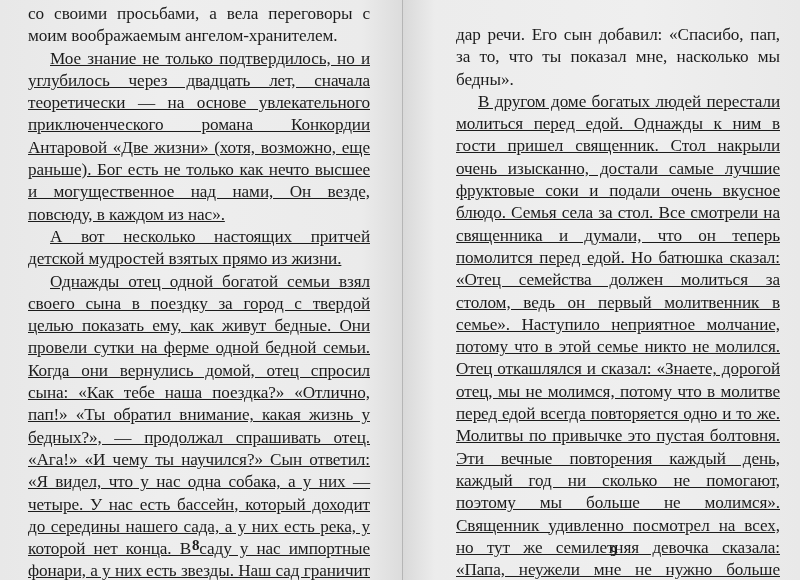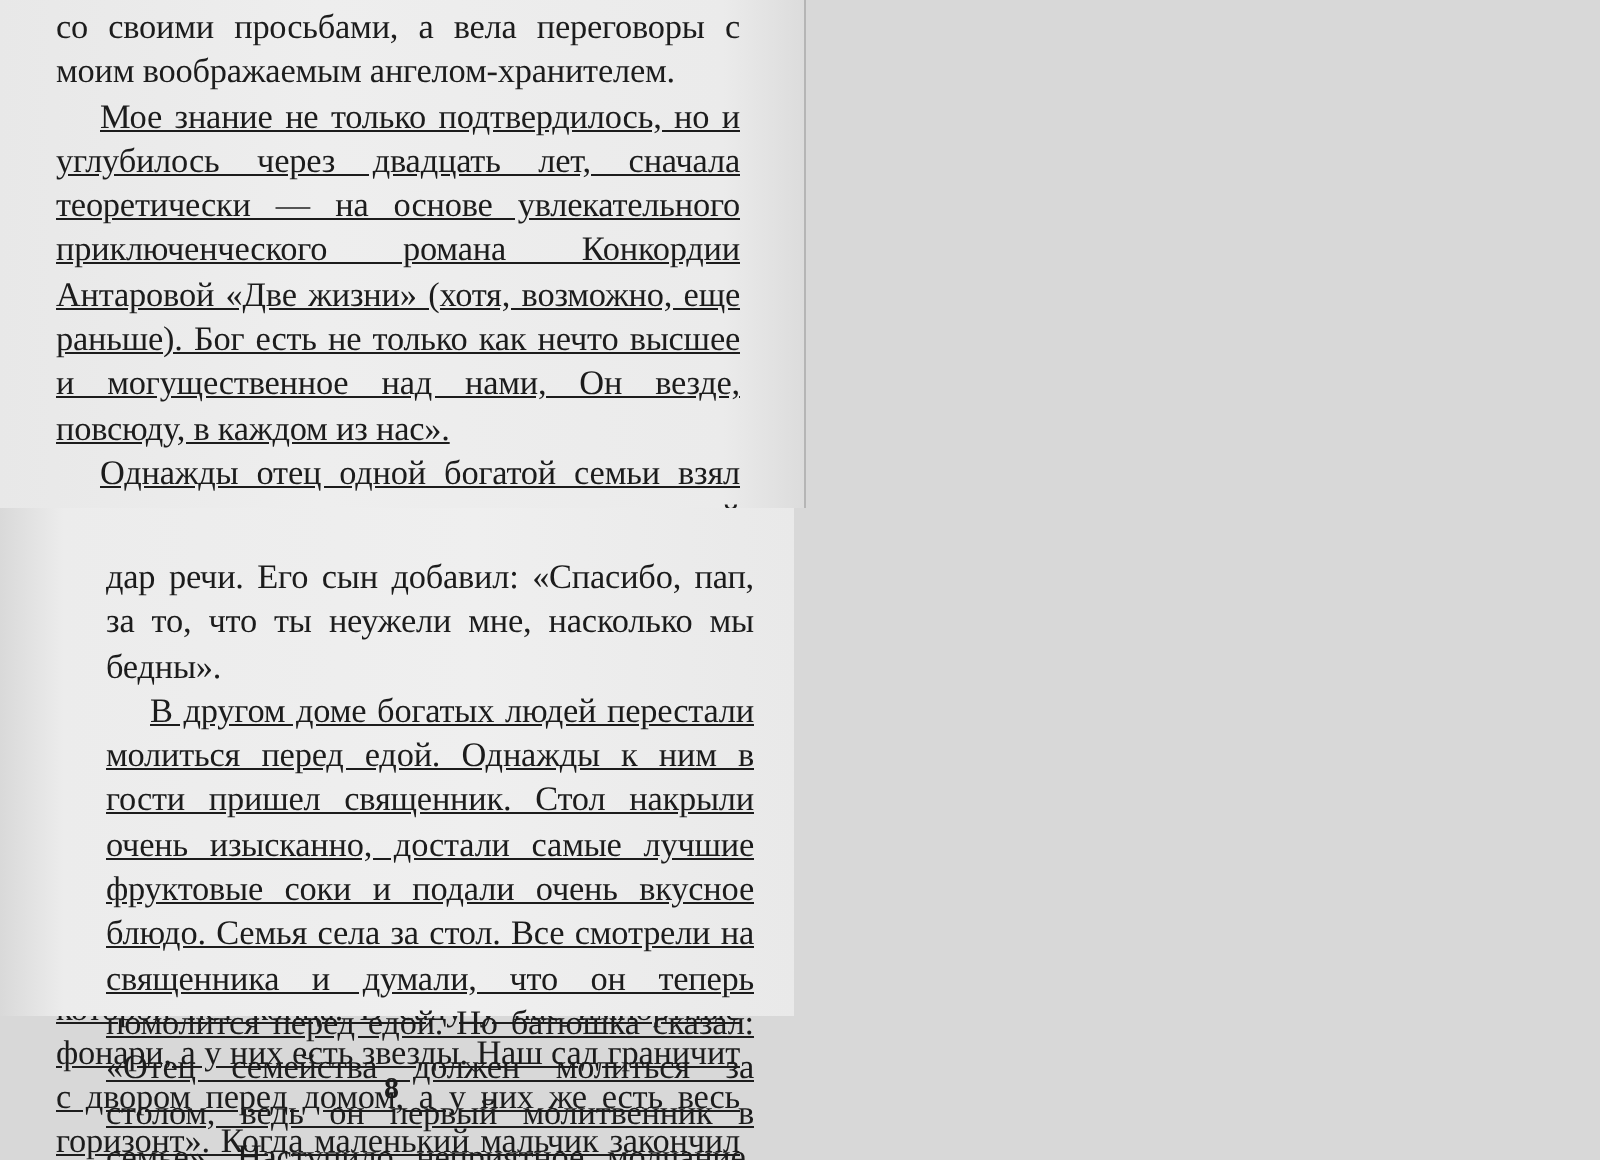--- a/index.html
+++ b/index.html
@@ -5,21 +5,20 @@
   html, body { margin: 0; padding: 0; }
   body {
     width: 800px; height: 580px; overflow: hidden;
     background: #d8d8d8;
     font-family: "Liberation Serif", "DejaVu Serif", serif;
     color: #1c1c1c;
   }
   .spread {
     position: relative; width: 800px; height: 508px;
     display: flex;
-    flex-direction: column;
   }
   .page {
     position: relative;
     height: 580px;
     box-sizing: border-box;
   }
   .page-left {
     width: 403px;
     background: linear-gradient(to right, #e8e8e8 0%, #eeeeee 40%, #ebebeb 90%, #dcdcdc 100%);
     border-right: 1px solid #b5b5b5;
@@ -48,25 +47,26 @@
   .page-right .page-number { left: 207px; top: 543px; }
 </style>
 </head>
 <body>
 
 <div class="spread">
   <div class="page page-left">
     <div class="text-block">
       <p>со своими просьбами, а вела переговоры с моим воображаемым ангелом-хранителем.</p>
       <p class="indent">Мое знание не только подтвердилось, но и углубилось через двадцать лет, сначала теоретически — на основе увлекательного приключенческого романа Конкордии Антаровой «Две жизни» (хотя, возможно, еще раньше). Бог есть не только как нечто высшее и могущественное над нами, Он везде, повсюду, в каждом из нас».</p>
+      <p class="indent">А вот несколько настоящих притчей детской мудростей взятых прямо из жизни.</p>
       <p class="indent">Однажды отец одной богатой семьи взял своего сына в поездку за город с твердой целью показать ему, как живут бедные. Они провели сутки на ферме одной бедной семьи. Когда они вернулись домой, отец спросил сына: «Как тебе наша поездка?» «Отлично, пап!» «Ты обратил внимание, какая жизнь у бедных?», — продолжал спрашивать отец. «Ага!» «И чему ты научился?» Сын ответил: «Я видел, что у нас одна собака, а у них — четыре. У нас есть бассейн, который доходит до середины нашего сада, а у них есть река, у которой нет конца. В саду у нас импортные фонари, а у них есть звезды. Наш сад граничит с двором перед домом, а у них же есть весь горизонт». Когда маленький мальчик закончил говорить, отец потерял</p>
     </div>
     <div class="page-number">8</div>
   </div>
   <div class="page page-right">
     <div class="text-block">
-      <p>дар речи. Его сын добавил: «Спасибо, пап, за то, что ты неужели мне, насколько мы бедны».</p>
+      <p>дар речи. Его сын добавил: «Спасибо, пап, за то, что ты показал мне, насколько мы бедны».</p>
       <p class="indent">В другом доме богатых людей перестали молиться перед едой. Однажды к ним в гости пришел священник. Стол накрыли очень изысканно, достали самые лучшие фруктовые соки и подали очень вкусное блюдо. Семья села за стол. Все смотрели на священника и думали, что он теперь помолится перед едой. Но батюшка сказал: «Отец семейства должен молиться за столом, ведь он первый молитвенник в семье». Наступило неприятное молчание, потому что в этой семье никто не молился. Отец откашлялся и сказал: «Знаете, дорогой отец, мы не молимся, потому что в молитве перед едой всегда повторяется одно и то же. Молитвы по привычке это пустая болтовня. Эти вечные повторения каждый день, каждый год ни сколько не помогают, поэтому мы больше не молимся». Священник удивленно посмотрел на всех, но тут же семилетняя девочка сказала: «Папа, неужели мне не нужно больше каждое утро приходить к тебе и говорить «доброе утро»?</p>
 
     </div>
     <div class="page-number">9</div>
   </div>
 </div>
 
 </body></html>

